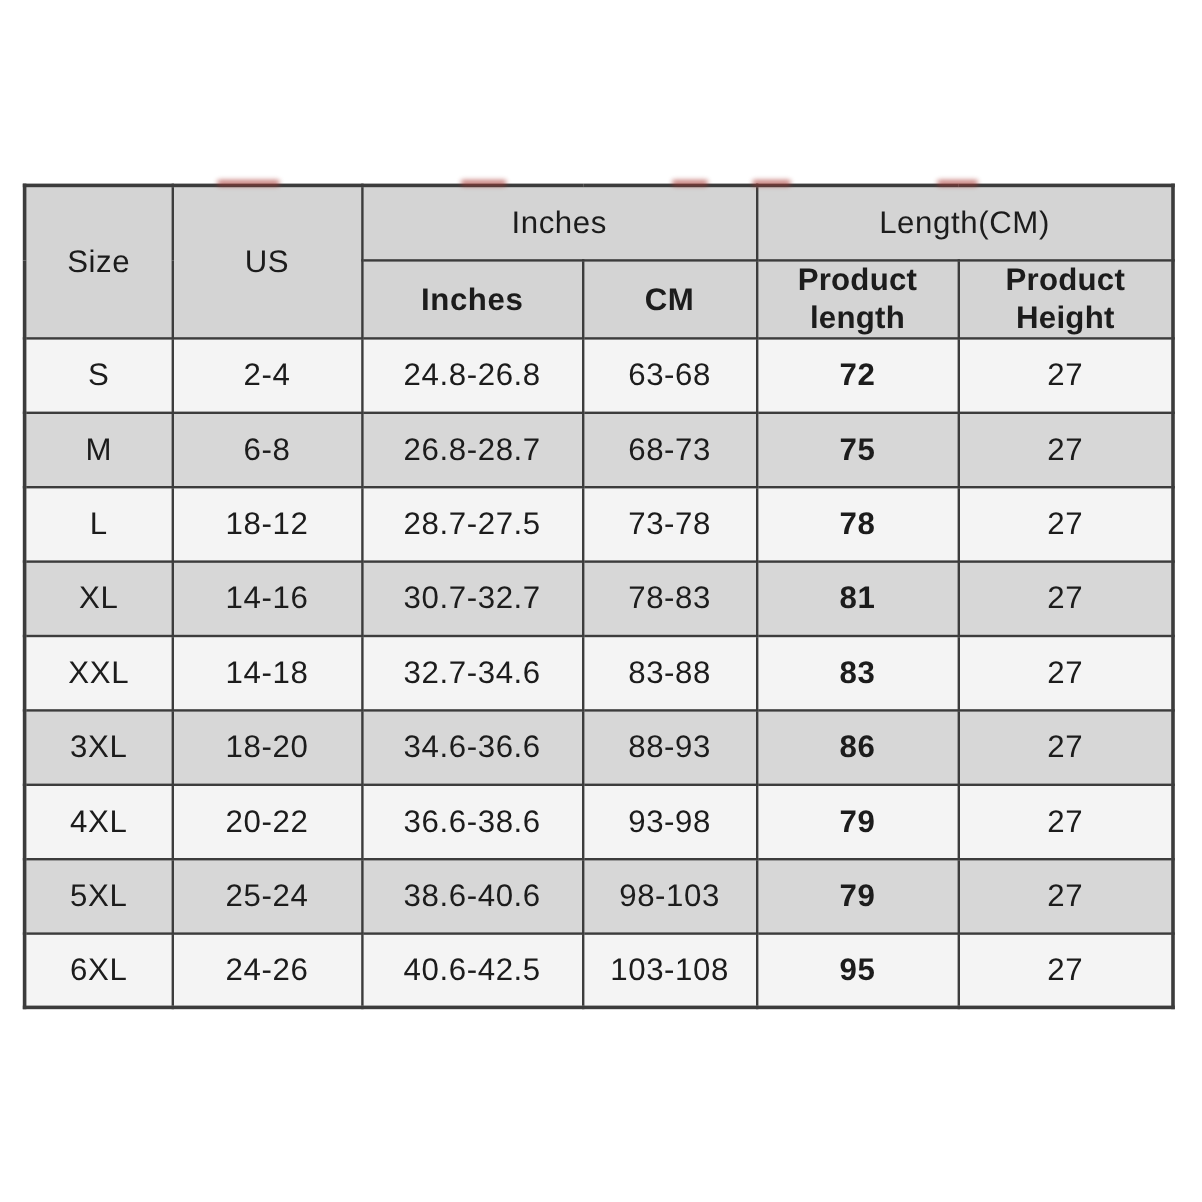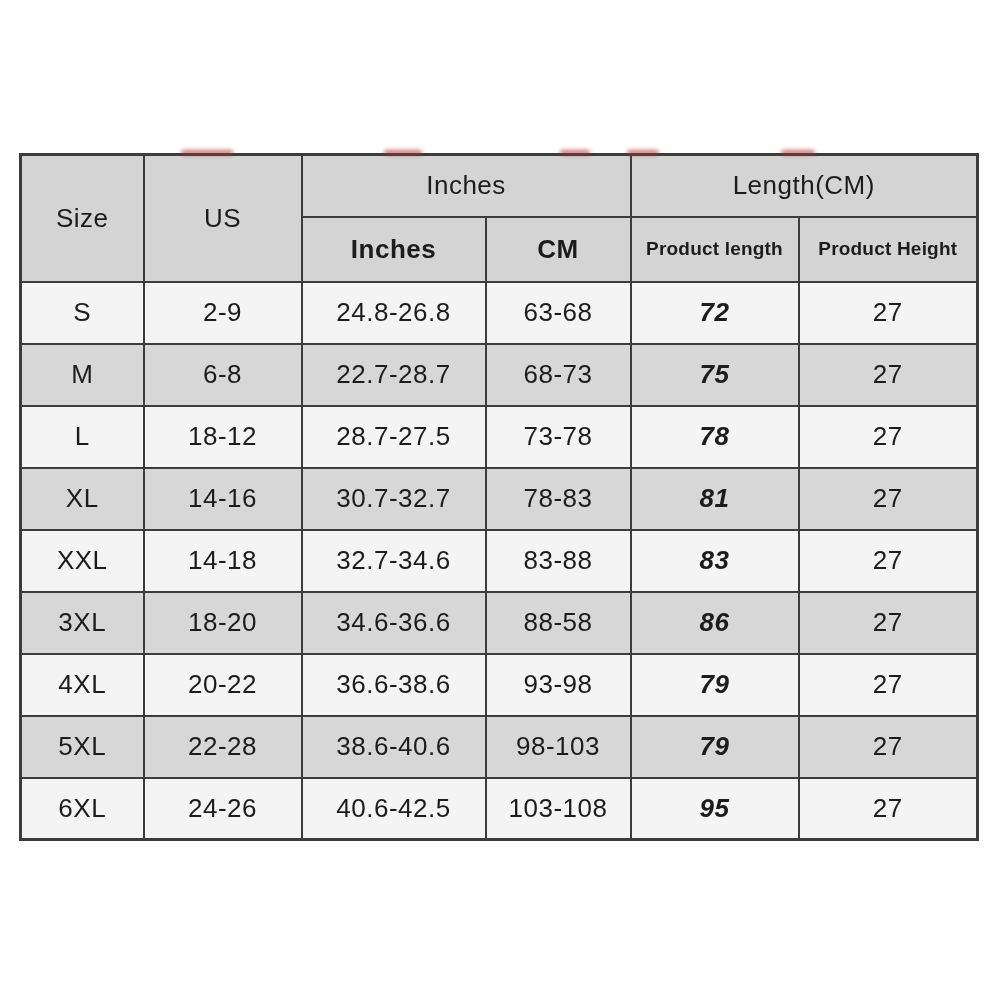--- a/index.html
+++ b/index.html
@@ -37,22 +37,22 @@
     font-size:26px;
     letter-spacing:0.5px;
   }
   thead th{background:var(--header_bg);font-weight:400;}
   tr.h1{height:62px;}
   tr.h2{height:65px;}
   tbody tr{height:62px;}
   tbody tr.light td{background:var(--row_light);}
   tbody tr.dark td{background:var(--row_dark);}
   th.red{color:var(--red_text);font-weight:700;font-size:24px;}
-  th.red.tight{font-size:19px;letter-spacing:0.2px;margin-top:32px;}
-  td.plen{font-weight:700;font-size:31px;letter-spacing:1px;font-style:italic;}
+  th.red.tight{font-size:26px;letter-spacing:0.2px;margin-top:32px;}
+  td.plen{font-weight:700;font-size:31px;letter-spacing:1px;}
   
   .artifact{
     position:absolute;
     height:5px;
     background:#a83430;
     opacity:0.65;
     filter:blur(2px);
     border-radius:2px;
   }
   .a1{left:181px;top:150px;width:52px;}
@@ -85,30 +85,30 @@
       <tr class="h2">
         <th class="red">Inches</th>
         <th class="red">CM</th>
         <th class="red tight">Product length</th>
         <th class="red tight">Product Height</th>
       </tr>
     </thead>
     <tbody>
       <tr class="light">
         <td>S</td>
-        <td>2-9</td>
+        <td>2-4</td>
         <td>24.8-26.8</td>
         <td>63-68</td>
         <td class="plen">72</td>
         <td>27</td>
       </tr>
       <tr class="dark">
         <td>M</td>
         <td>6-8</td>
-        <td>22.7-28.7</td>
+        <td>26.8-28.7</td>
         <td>68-73</td>
         <td class="plen">75</td>
         <td>27</td>
       </tr>
       <tr class="light">
         <td>L</td>
         <td>18-12</td>
         <td>28.7-27.5</td>
         <td>73-78</td>
         <td class="plen">78</td>
@@ -127,35 +127,35 @@
         <td>14-18</td>
         <td>32.7-34.6</td>
         <td>83-88</td>
         <td class="plen">83</td>
         <td>27</td>
       </tr>
       <tr class="dark">
         <td>3XL</td>
         <td>18-20</td>
         <td>34.6-36.6</td>
-        <td>88-58</td>
+        <td>88-93</td>
         <td class="plen">86</td>
         <td>27</td>
       </tr>
       <tr class="light">
         <td>4XL</td>
         <td>20-22</td>
         <td>36.6-38.6</td>
         <td>93-98</td>
         <td class="plen">79</td>
         <td>27</td>
       </tr>
       <tr class="dark">
         <td>5XL</td>
-        <td>22-28</td>
+        <td>25-24</td>
         <td>38.6-40.6</td>
         <td>98-103</td>
         <td class="plen">79</td>
         <td>27</td>
       </tr>
       <tr class="light">
         <td>6XL</td>
         <td>24-26</td>
         <td>40.6-42.5</td>
         <td>103-108</td>

